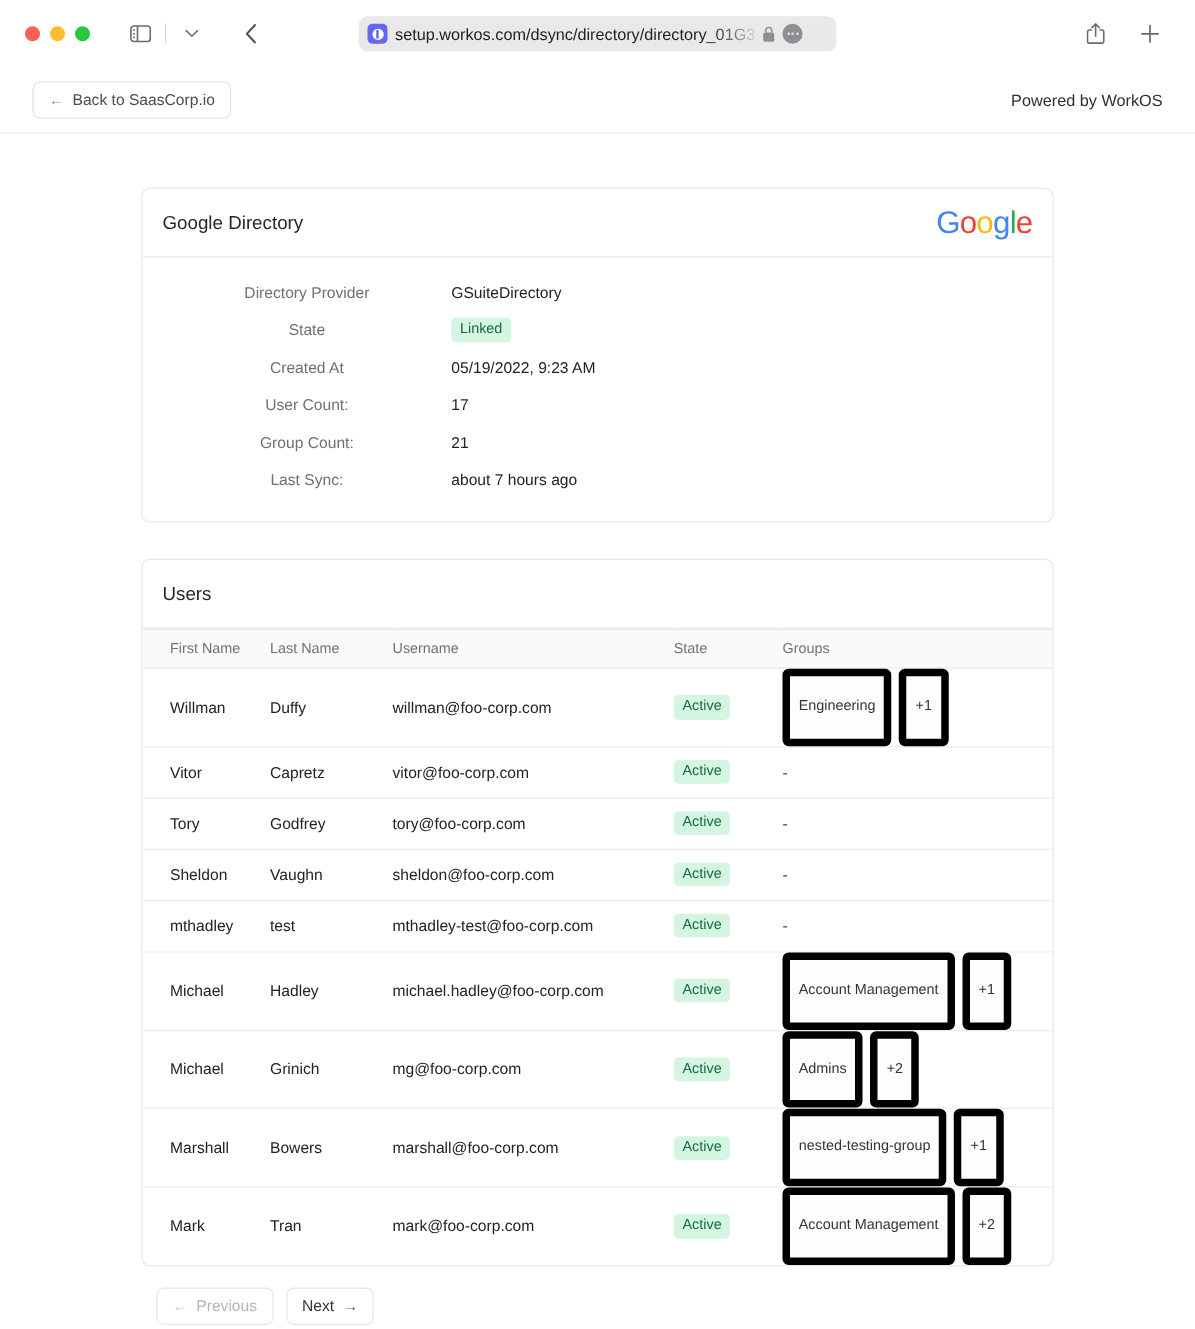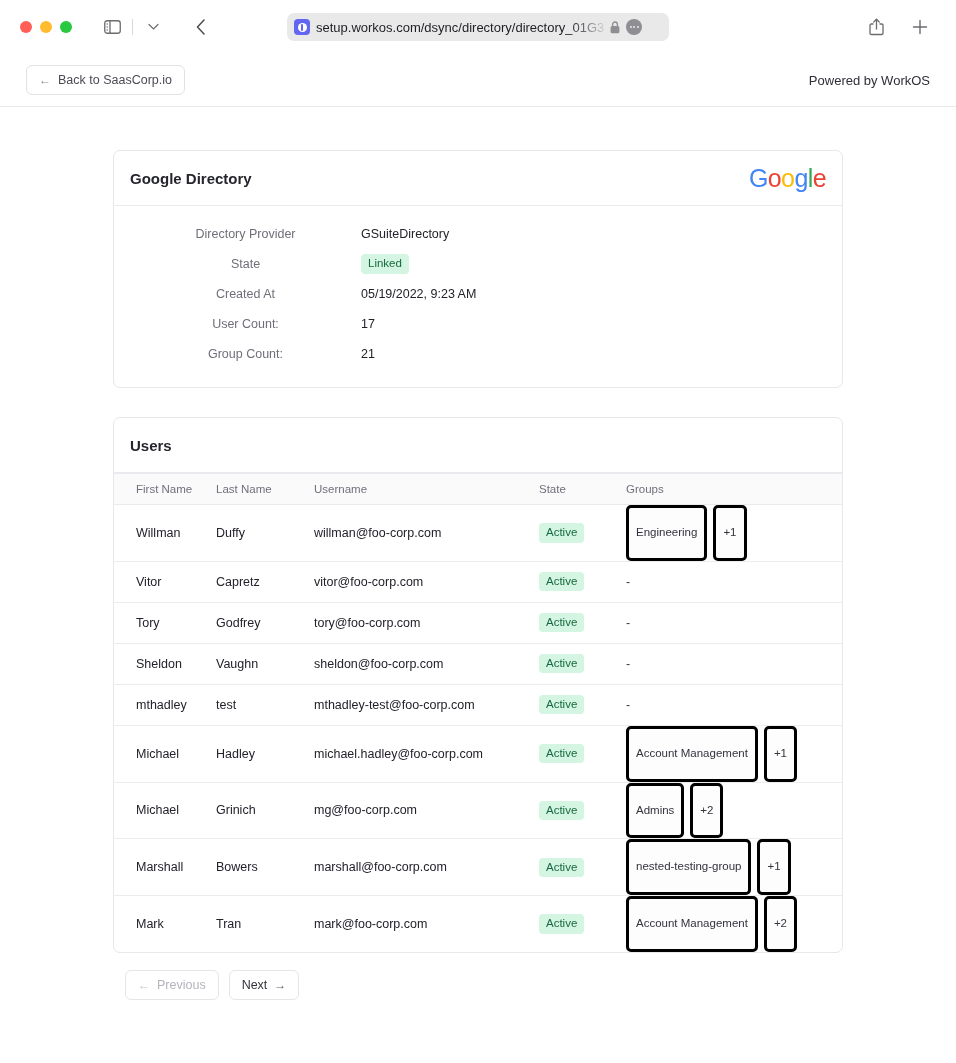--- a/index.html
+++ b/index.html
@@ -167,21 +167,20 @@
   .card-head {
     height: 55px;
     display: flex;
     align-items: center;
     padding: 0 16px;
     border-bottom: 1px solid #eaeaee;
   }
   .card-title {
     font-size: 15px;
     color: #25252d;
-    font-weight: bold;
   }
   .google-logo {
     margin-left: auto;
     font-size: 25px;
     letter-spacing: -0.6px;
     font-family: "Liberation Sans", sans-serif;
   }
   .g1 { color: #4285f4; } .g2 { color: #ea4335; } .g3 { color: #fbbc05; }
   .g4 { color: #4285f4; } .g5 { color: #34a853; } .g6 { color: #ea4335; }
 
@@ -256,21 +255,21 @@
     font-size: 11.5px;
     padding: 3px 7px;
     border-radius: 4px;
     line-height: 1.15;
   }
 
   .groups-cell { display: flex; align-items: center; gap: 6px; }
   .group-chip {
     display: inline-flex;
     align-items: center;
-    border: 3px solid #000000;
+    border: 6px solid #000000;
     border-radius: 5px;
     background: #fdfdfe;
     font-size: 11.5px;
     color: #33333d;
     padding: 18px 7px;
     line-height: 1.2;
     white-space: nowrap;
   }
   .dash { color: #3a3a44; font-size: 12.5px; }
 
@@ -409,20 +408,24 @@
         <div class="det-row">
           <div class="det-label">User Count:</div>
           <div class="det-value">17</div>
         </div>
 
         <div class="det-row">
           <div class="det-label">Group Count:</div>
           <div class="det-value">21</div>
         </div>
 
+        <div class="det-row">
+          <div class="det-label">Last Sync:</div>
+          <div class="det-value">about 7 hours ago</div>
+        </div>
 
       </div>
     </div>
 
     <div class="card">
       <div class="card-head">
         <div class="card-title">Users</div>
       </div>
 
       <table class="users">

